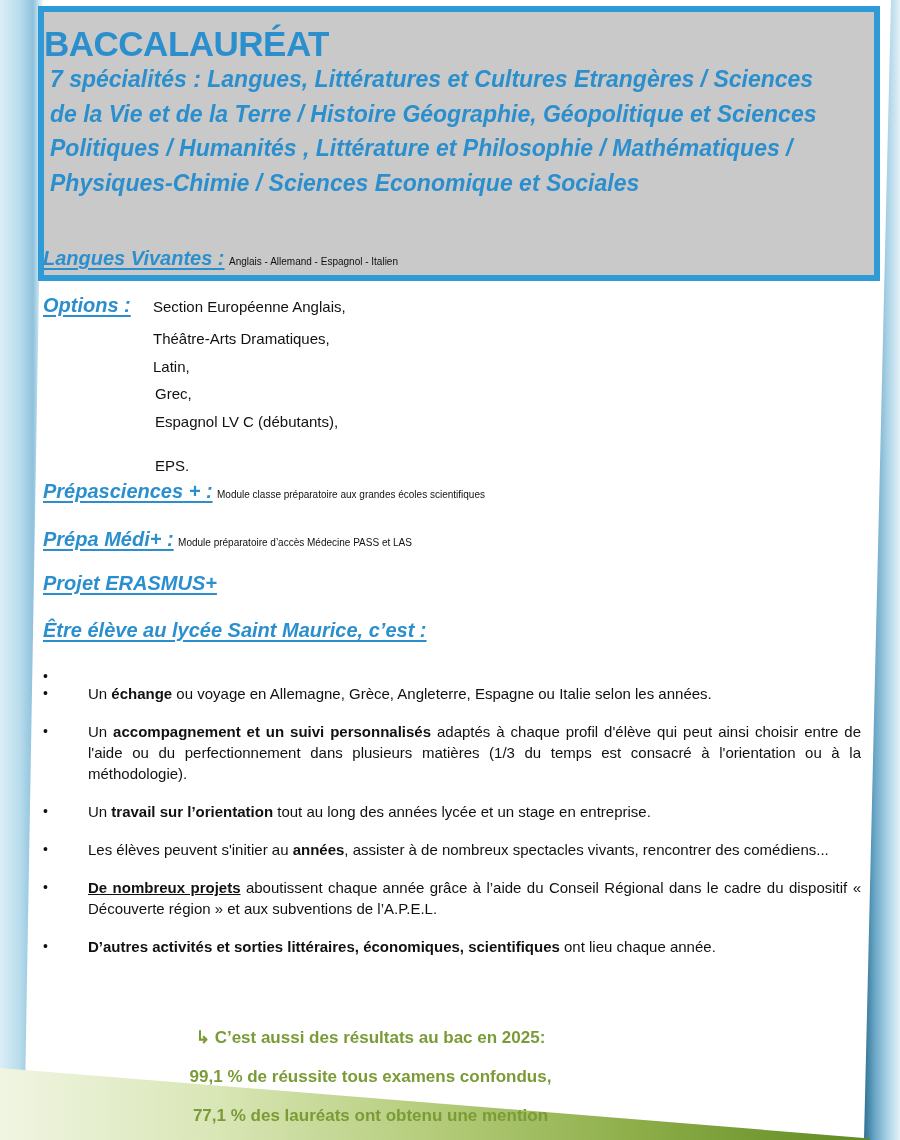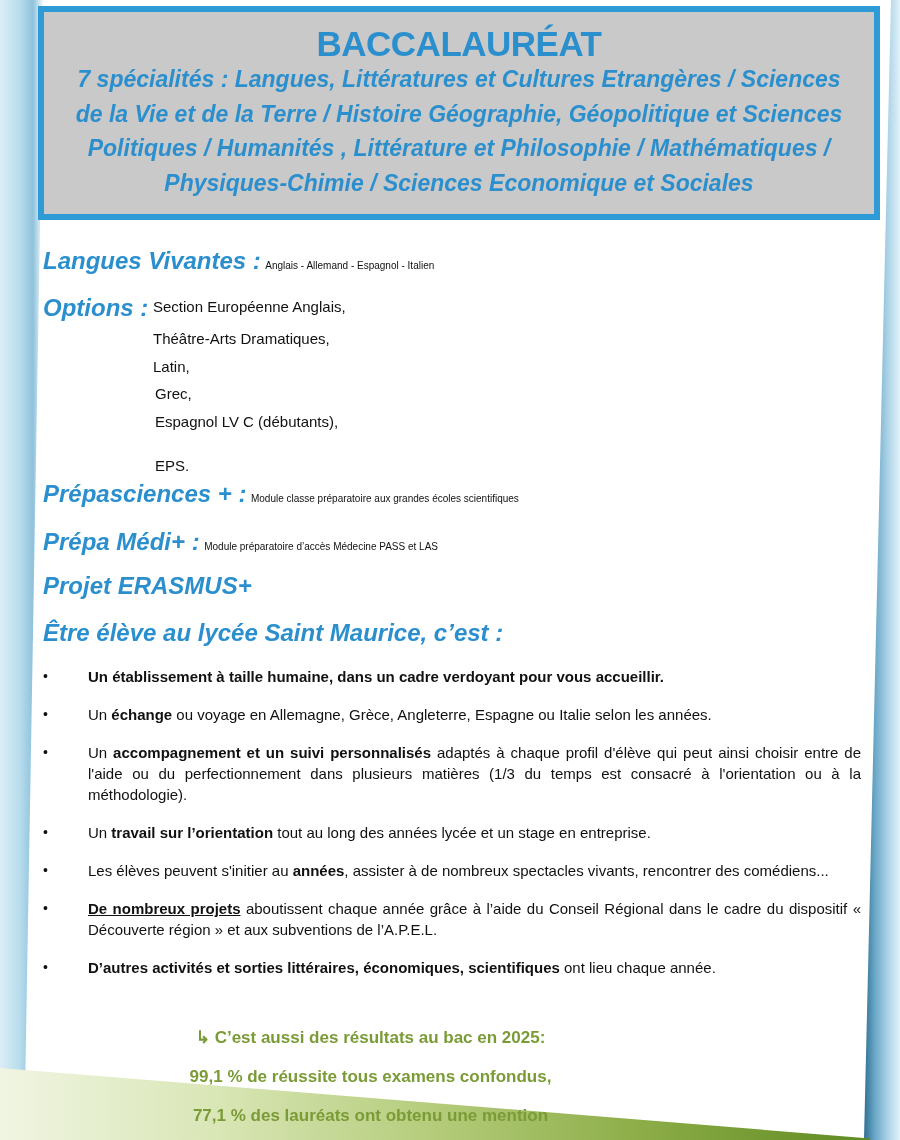--- a/index.html
+++ b/index.html
@@ -7,26 +7,26 @@
   .left-stripe { position:absolute; left:0; top:0; width:44px; height:1140px;
     background:linear-gradient(90deg,#dbeef7 0%,#b8dcec 45%,#8fc2dc 75%,#ffffff 100%);
     clip-path:polygon(0 0,100% 0,55% 100%,0 100%); }
   .right-stripe { position:absolute; right:0; top:0; width:36px; height:1140px;
     background:linear-gradient(90deg,#2f6f92 0%,#6aa7c7 30%,#a9d2e6 65%,#e2f1f8 100%);
     clip-path:polygon(75% 0,100% 0,100% 100%,0 100%); }
   .green-wedge { position:absolute; left:0; bottom:0; width:870px; height:80px;
     background:linear-gradient(90deg,#f0f5e2 0%,#d9e6b6 25%,#b4cc7a 50%,#8aab45 75%,#5f8a22 100%);
     clip-path:polygon(0 10%,100% 98%,100% 100%,0 100%); }
   .page { position:absolute; left:0; top:0; width:900px; height:1140px; }
-  .header-box { position:absolute; left:38px; top:6px; width:842px; height:214px; box-sizing:border-box;
-    border:6px solid #2e9bd6; background:#c9c9c9; text-align:center; }
+  .header-box { position:absolute; left:38px; top:6px; width:842px; height:275px; box-sizing:border-box;
+    border:6px solid #2e9bd6; background:#c9c9c9; }
   .header-title { font-size:35px; font-weight:bold; color:#2b8fce; margin-top:13px; line-height:38px; letter-spacing:-0.5px; }
   .header-sub { font-size:23px; font-weight:bold; font-style:italic; color:#2b8fce; line-height:34.5px; padding:0 6px; margin-top:-1px; }
   .row { position:absolute; left:43px; white-space:nowrap; }
-  .h { font-size:24px; font-weight:bold; font-style:italic; color:#2b8fce; text-underline-offset:3px; }
+  .h { font-size:20px; font-weight:bold; font-style:italic; color:#2b8fce; text-decoration:underline; text-underline-offset:3px; }
   .v { font-size:10px; color:#111;margin-top:36px; }
   .opt { position:absolute; left:153px; font-size:15px; color:#111; }
   ul.bullets { position:absolute; left:43px; top:666px; width:818px; margin:0; padding:0; list-style:none; }
   ul.bullets li { position:relative; padding-left:45px; font-size:15px; color:#111; line-height:21px; text-align:justify; }
   ul.bullets li .dot { position:absolute; left:0; top:0; font-size:14px; }
   .b { font-weight:bold; }
   .u { text-decoration:underline; }
   .results { position:absolute; left:0; width:741px; text-align:center; font-size:17px; font-weight:bold; color:#7a9b36; }
 </style>
 </head>
@@ -77,21 +77,21 @@
     <span class="h">Projet ERASMUS+</span>
   </div>
 
   <div class="row" style="top:619px;">
     <span class="h">Être élève au lycée Saint Maurice, c’est :</span>
   </div>
 
   <ul class="bullets">
     <li style="margin-bottom:17px;">
       <span class="dot">•</span>
-      <span class="b">Un établissement à taille humaine, dans un cadre verdoyant pour vous accueillir.</span><span></span>
+      <span></span>
     </li>
     <li style="margin-bottom:17px;">
       <span class="dot">•</span>
       <span>Un </span><span class="b">échange</span><span> ou voyage en Allemagne, Grèce, Angleterre, Espagne ou Italie selon les années.</span>
     </li>
     <li style="margin-bottom:17px;">
       <span class="dot">•</span>
       <span>Un </span><span class="b">accompagnement et un suivi personnalisés</span><span> adaptés à chaque profil d'élève qui peut ainsi choisir entre de l'aide ou du perfectionnement dans plusieurs matières (1/3 du temps est consacré à l'orientation ou à la méthodologie).</span>
     </li>
     <li style="margin-bottom:17px;">

